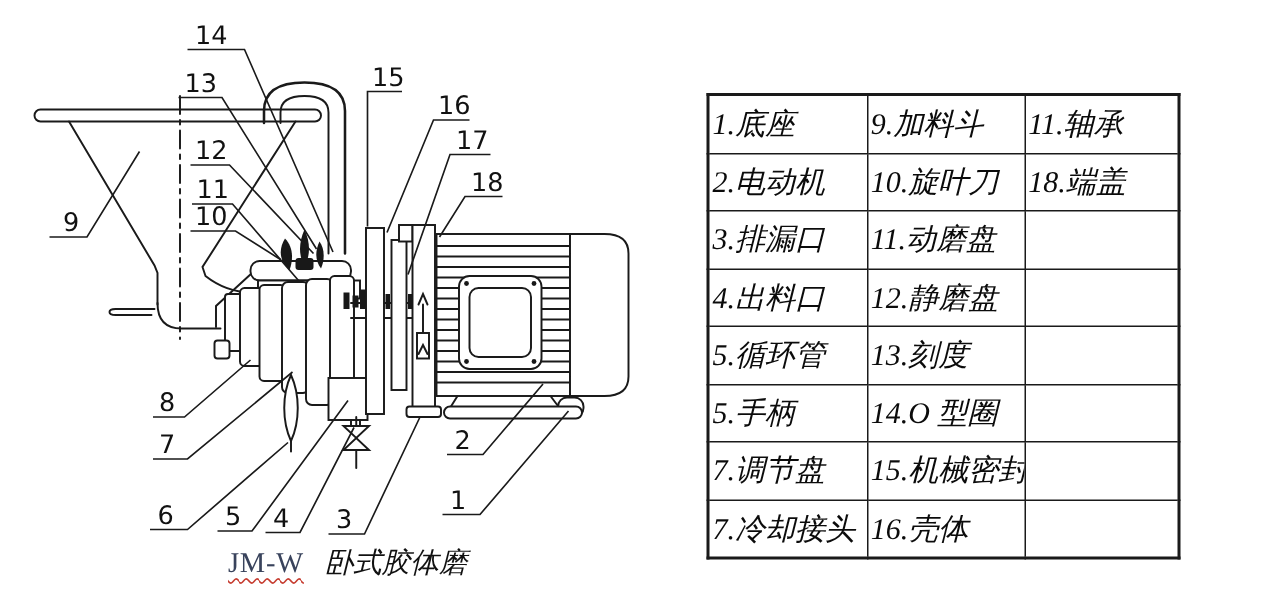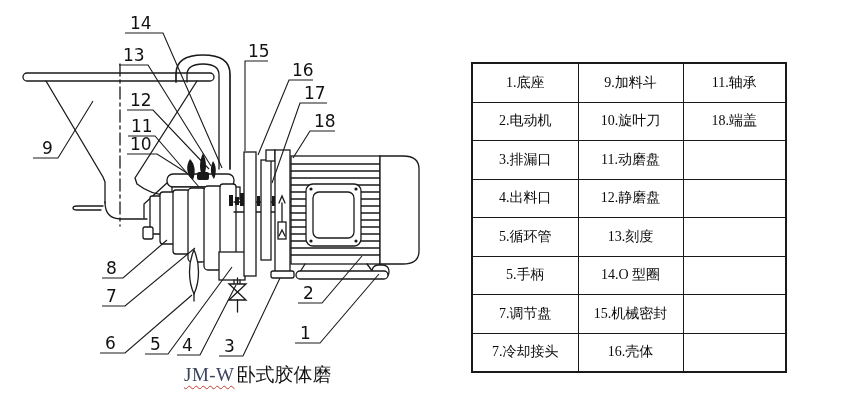--- a/index.html
+++ b/index.html
@@ -15,31 +15,31 @@
   .dark{fill:#181818;stroke:none;}
   .lead{stroke:#1a1a1a;stroke-width:1.1;fill:none;}
   .callout-num{font-family:"DejaVu Sans","Liberation Sans",sans-serif;
                font-size:17px;fill:#111111;}
 
   
   .caption{position:absolute;left:152px;top:362px;white-space:nowrap;
            font-family:"Liberation Serif","DejaVu Serif",serif;font-size:19px;}
   .caption .model{color:#39435c;letter-spacing:.5px;
            text-decoration:underline wavy #c63b2f;
-           text-decoration-thickness:1px;text-underline-offset:4px;margin-left:32px;}
-  .caption .cname{color:#111111;margin-left:2px;}
+           text-decoration-thickness:1px;text-underline-offset:4px;}
+  .caption .cname{color:#111111;margin-left:14px;font-style:italic;}
 
   
   .parts{position:absolute;left:471px;top:62px;width:314px;height:301px;
          border-collapse:collapse;table-layout:fixed;background:#ffffff;
          border:2px solid #1a1a1a;}
-  .parts td{border:1.5px solid #1a1a1a;text-align:center;vertical-align:middle;
+  .parts td{border:1.5px solid #1a1a1a;vertical-align:middle;
             font-family:"Liberation Serif","DejaVu Serif",serif;
-            font-size:14px;color:#0b0b0b;height:37.5px;padding:0 2px;
-            overflow:hidden;white-space:nowrap;}
+            font-size:20px;color:#0b0b0b;height:37.5px;padding:0 2px;
+            overflow:hidden;white-space:nowrap;font-style:italic;}
   .parts col.c1{width:106px}.parts col.c2{width:105px}.parts col.c3{width:103px}
 </style>
 </head>
 <body>
 
 <div class="drawing">
 <svg width="460" height="406" viewBox="0 0 460 406" xmlns="http://www.w3.org/2000/svg">
 
   <g>
     <rect class="lnw" x="23" y="73" width="191" height="8" rx="4"></rect>

